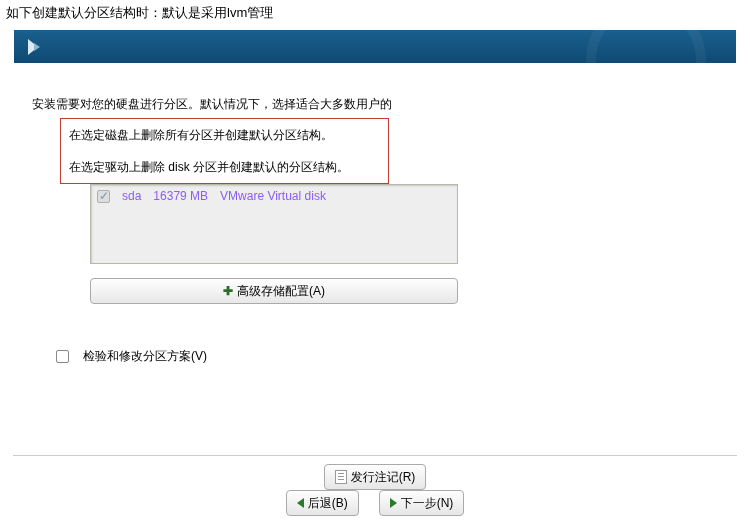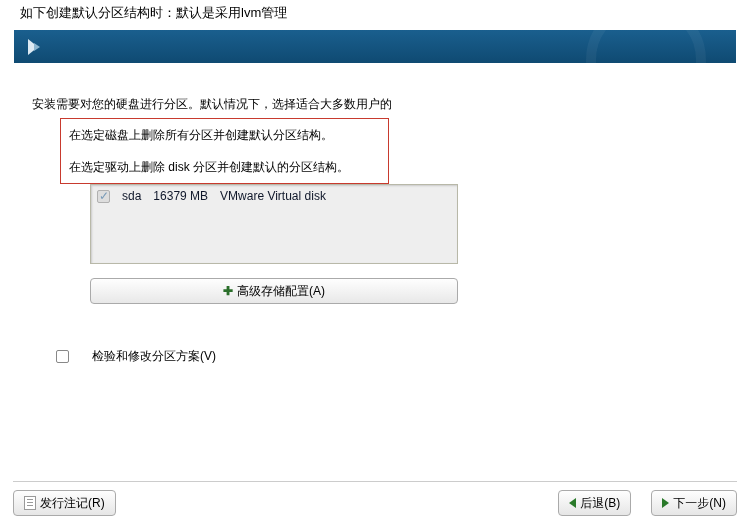--- a/index.html
+++ b/index.html
@@ -7,21 +7,21 @@
     margin: 0;
     font-family: "Microsoft YaHei", Arial, sans-serif;
     font-size: 12px;
     color: #000;
     background: #fff;
     width: 750px;
     height: 528px;
     position: relative;
   }
   .caption {
-    padding: 4px 20px;
+    padding: 4px 6px;
     font-size: 13px;
   }
   .banner {
     margin: 4px 14px 0 14px;
     height: 33px;
     background: linear-gradient(#1a5f8e, #0f4a72);
     position: relative;
     color: #fff;
     overflow: hidden;
   }
@@ -78,21 +78,21 @@
     padding: 12px 0 6px 0;
   }
   .drive-list {
     margin-left: 64px;
     width: 368px;
     height: 80px;
     border: 1px solid #b8b8a8;
     background: #eeeeee;
     box-shadow: inset 1px 1px 2px rgba(0,0,0,0.15);
     padding: 4px 6px;
-    color: #0f172a;
+    color: #8b5cf6;
   }
   .drive-row {
     display: flex;
     align-items: center;
     gap: 12px;
     font-size: 12px;
   }
   .drive-row .chk {
     width: 13px; height: 13px;
     border: 1px solid #b0b0b0;
@@ -122,37 +122,38 @@
     cursor: pointer;
   }
   .adv-btn .plus {
     font-weight: bold;
     color: #2a6e2a;
     margin-right: 4px;
   }
   .review-row {
     display: flex;
     align-items: center;
-    gap: 23px;
+    gap: 14px;
     margin: 44px 0 0 30px;
   }
   .checkbox {
     width: 13px; height: 13px;
     border: 1px solid #888;
     border-radius: 2px;
     background: #fff;
   }
   .bottom-bar {
     position: absolute;
     left: 13px; right: 13px; bottom: 12px;
     border-top: 1px solid #ccc;
     padding-top: 8px;
     display: flex;
     align-items: center;
     justify-content: space-between;
+    flex-direction: column;
   }
   .btn {
     display: inline-flex;
     align-items: center;
     gap: 4px;
     padding: 4px 10px;
     border: 1px solid #aaa;
     border-radius: 4px;
     background: linear-gradient(#fefefe, #e6e6e6);
     font-size: 12px;

